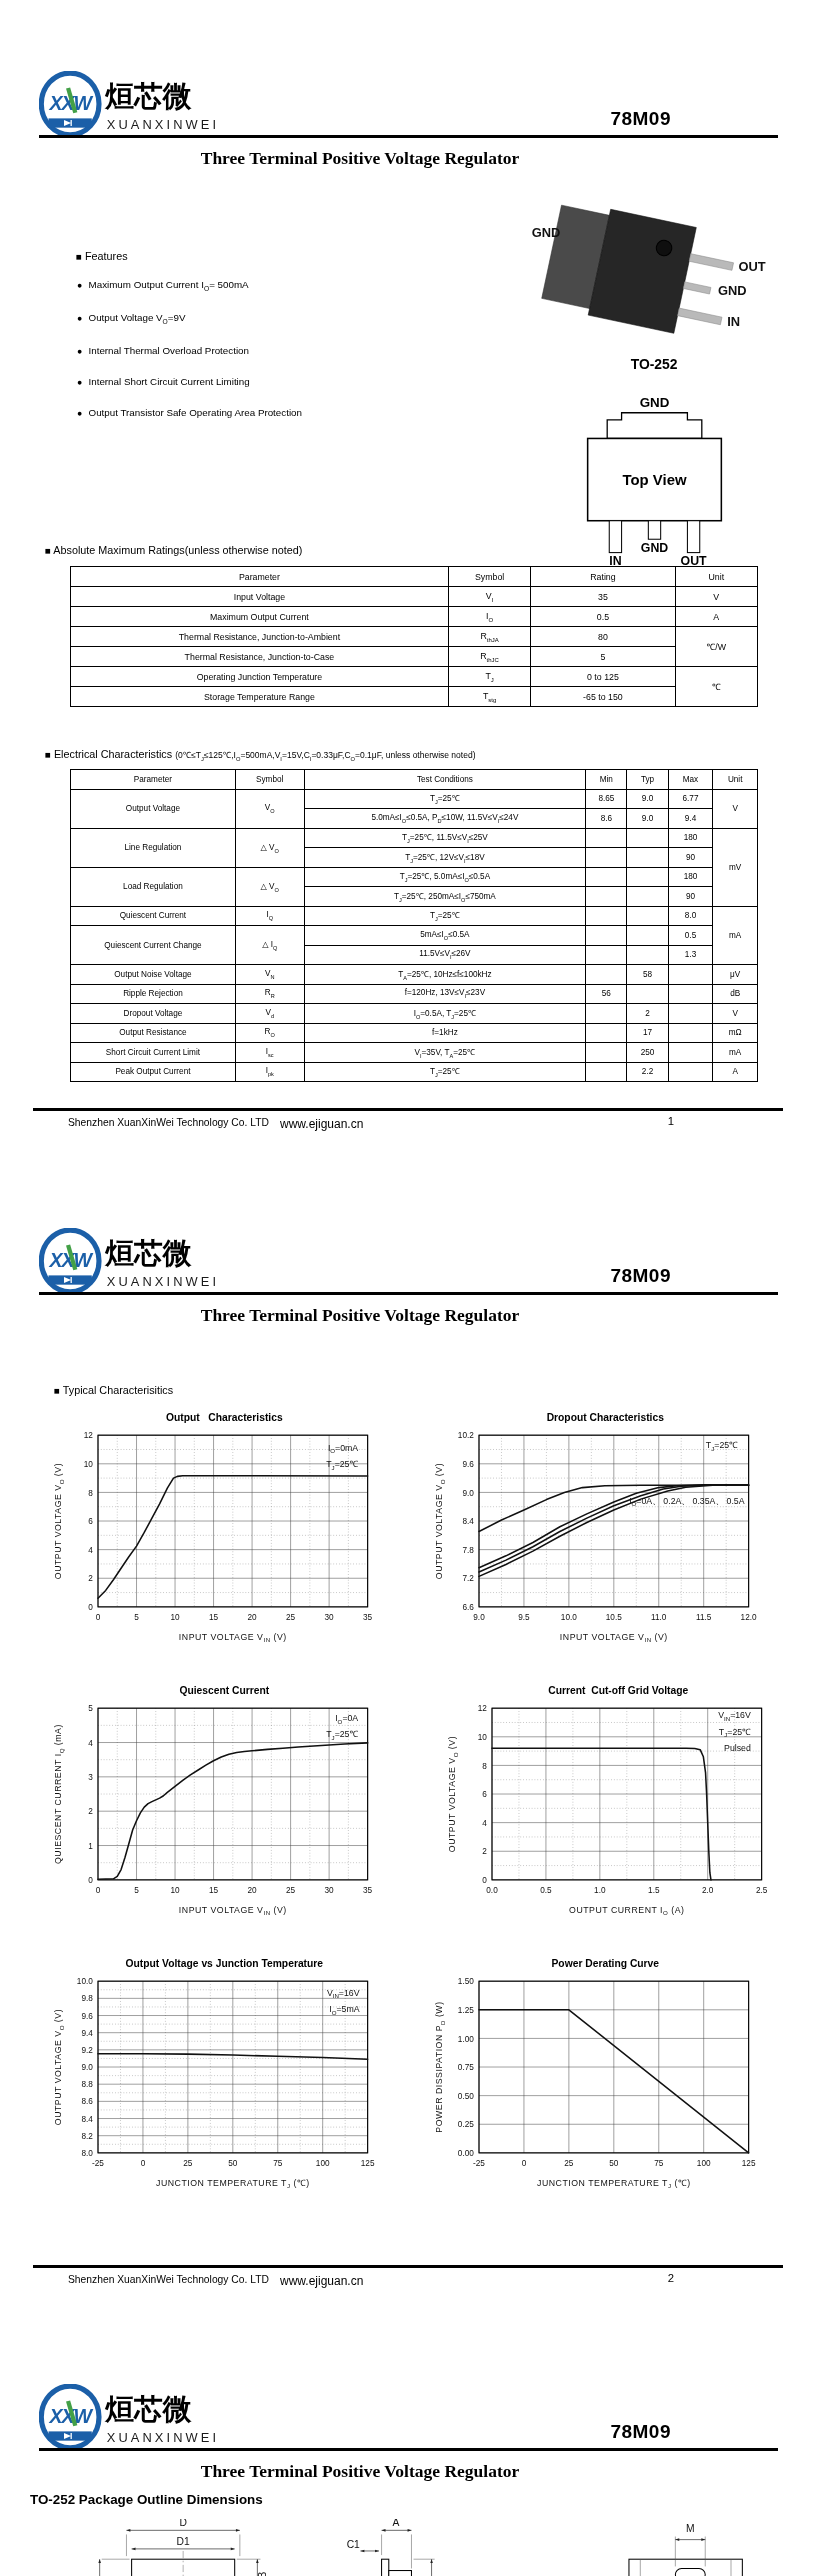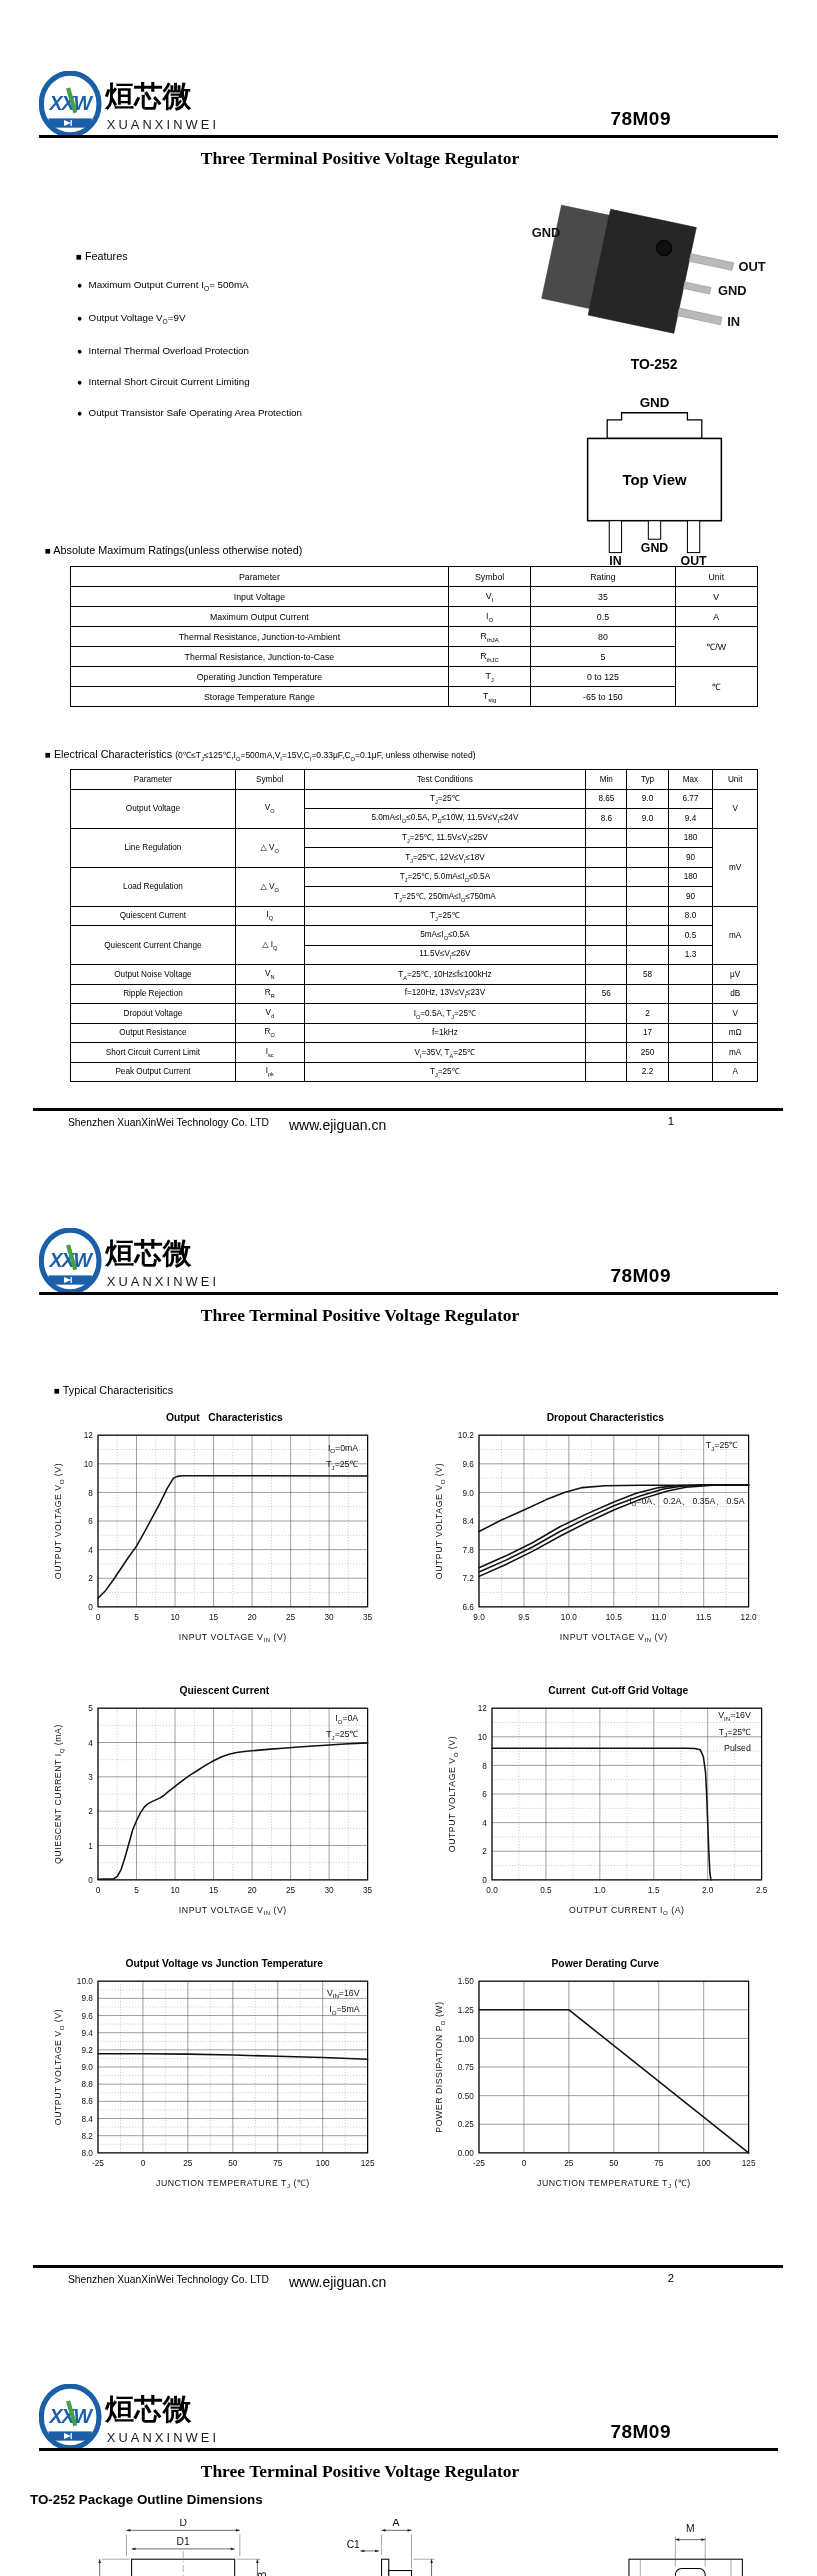--- a/index.html
+++ b/index.html
@@ -35,21 +35,21 @@
   
   .typ-head{left:54px;top:227px;}
   .chart-block{position:absolute;width:330px;}
   .chart-title{text-align:center;font-weight:bold;font-size:10.3px;height:16.5px;padding-left:20.6px;white-space:pre;}
   
   .outline-head{position:absolute;left:30px;top:179px;font-size:13.4px;font-weight:bold;}
   #outline-box{position:absolute;left:44px;top:206px;width:737px;height:268px;}
   
   .frule{position:absolute;left:33px;top:1108px;width:750px;height:2.6px;background:#000;}
   .fcompany{position:absolute;left:30px;top:1117px;font-size:10.3px;margin-left:38px;}
-  .fsite{position:absolute;left:289px;top:1117px;font-size:14px;}
+  .fsite{position:absolute;left:280px;top:1117px;font-size:12px;}
   .fpage{position:absolute;right:46px;top:1115px;font-size:11.3px;}
   svg{display:block;}
 </style>
 </head>
 <body>
 
 <div class="sheet">
 
   <section class="page" id="page1" style="top:0">
     <div class="logo">

